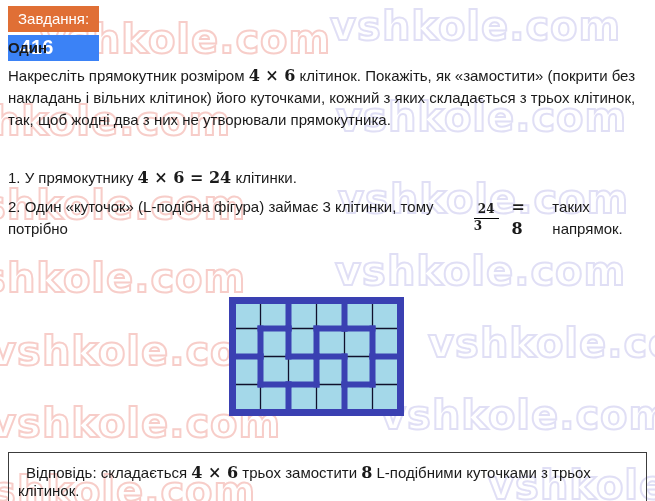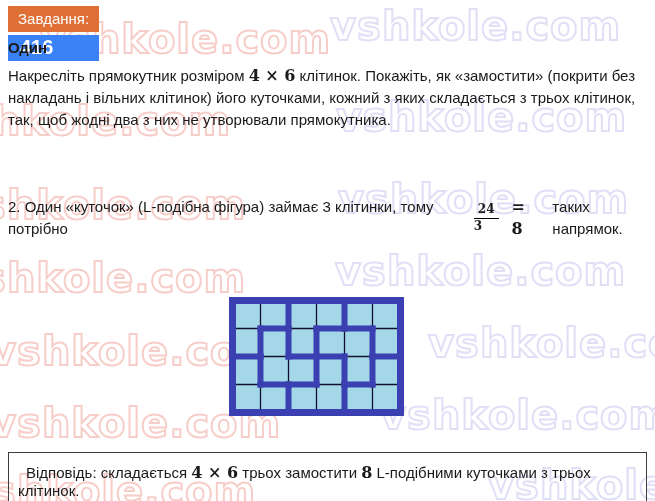--- a/index.html
+++ b/index.html
@@ -78,20 +78,21 @@
   <div class="badge">
     <span class="task-label">Завдання:</span>
     <span class="task-number">416</span>
   </div>
 
   <div class="h-bold" id="umova">Один</div>
 
   <div class="para" id="cond"><span>Накресліть прямокутник розміром </span><span class="math">4 × 6</span><span> клітинок. Покажіть, як «замостити» (покрити без накладань і вільних клітинок) його куточками, кожний з яких складається з трьох клітинок, так, щоб жодні два з них не утворювали прямокутника.</span></div>
 
 
+  <div class="para" id="step1"><span>1. У прямокутнику </span><span class="math">4 × 6 = 24</span><span> клітинки.</span></div>
 
   <div class="para" id="step2">
     <span>2. Один «куточок» (L-подібна фігура) займає 3 клітинки, тому потрібно</span>
     <span class="frac">
       <span class="fnum">24</span>
       <span class="fden">3</span>
     </span>
     <span class="math">= 8</span>
     <span>таких напрямок.</span>
   </div>

